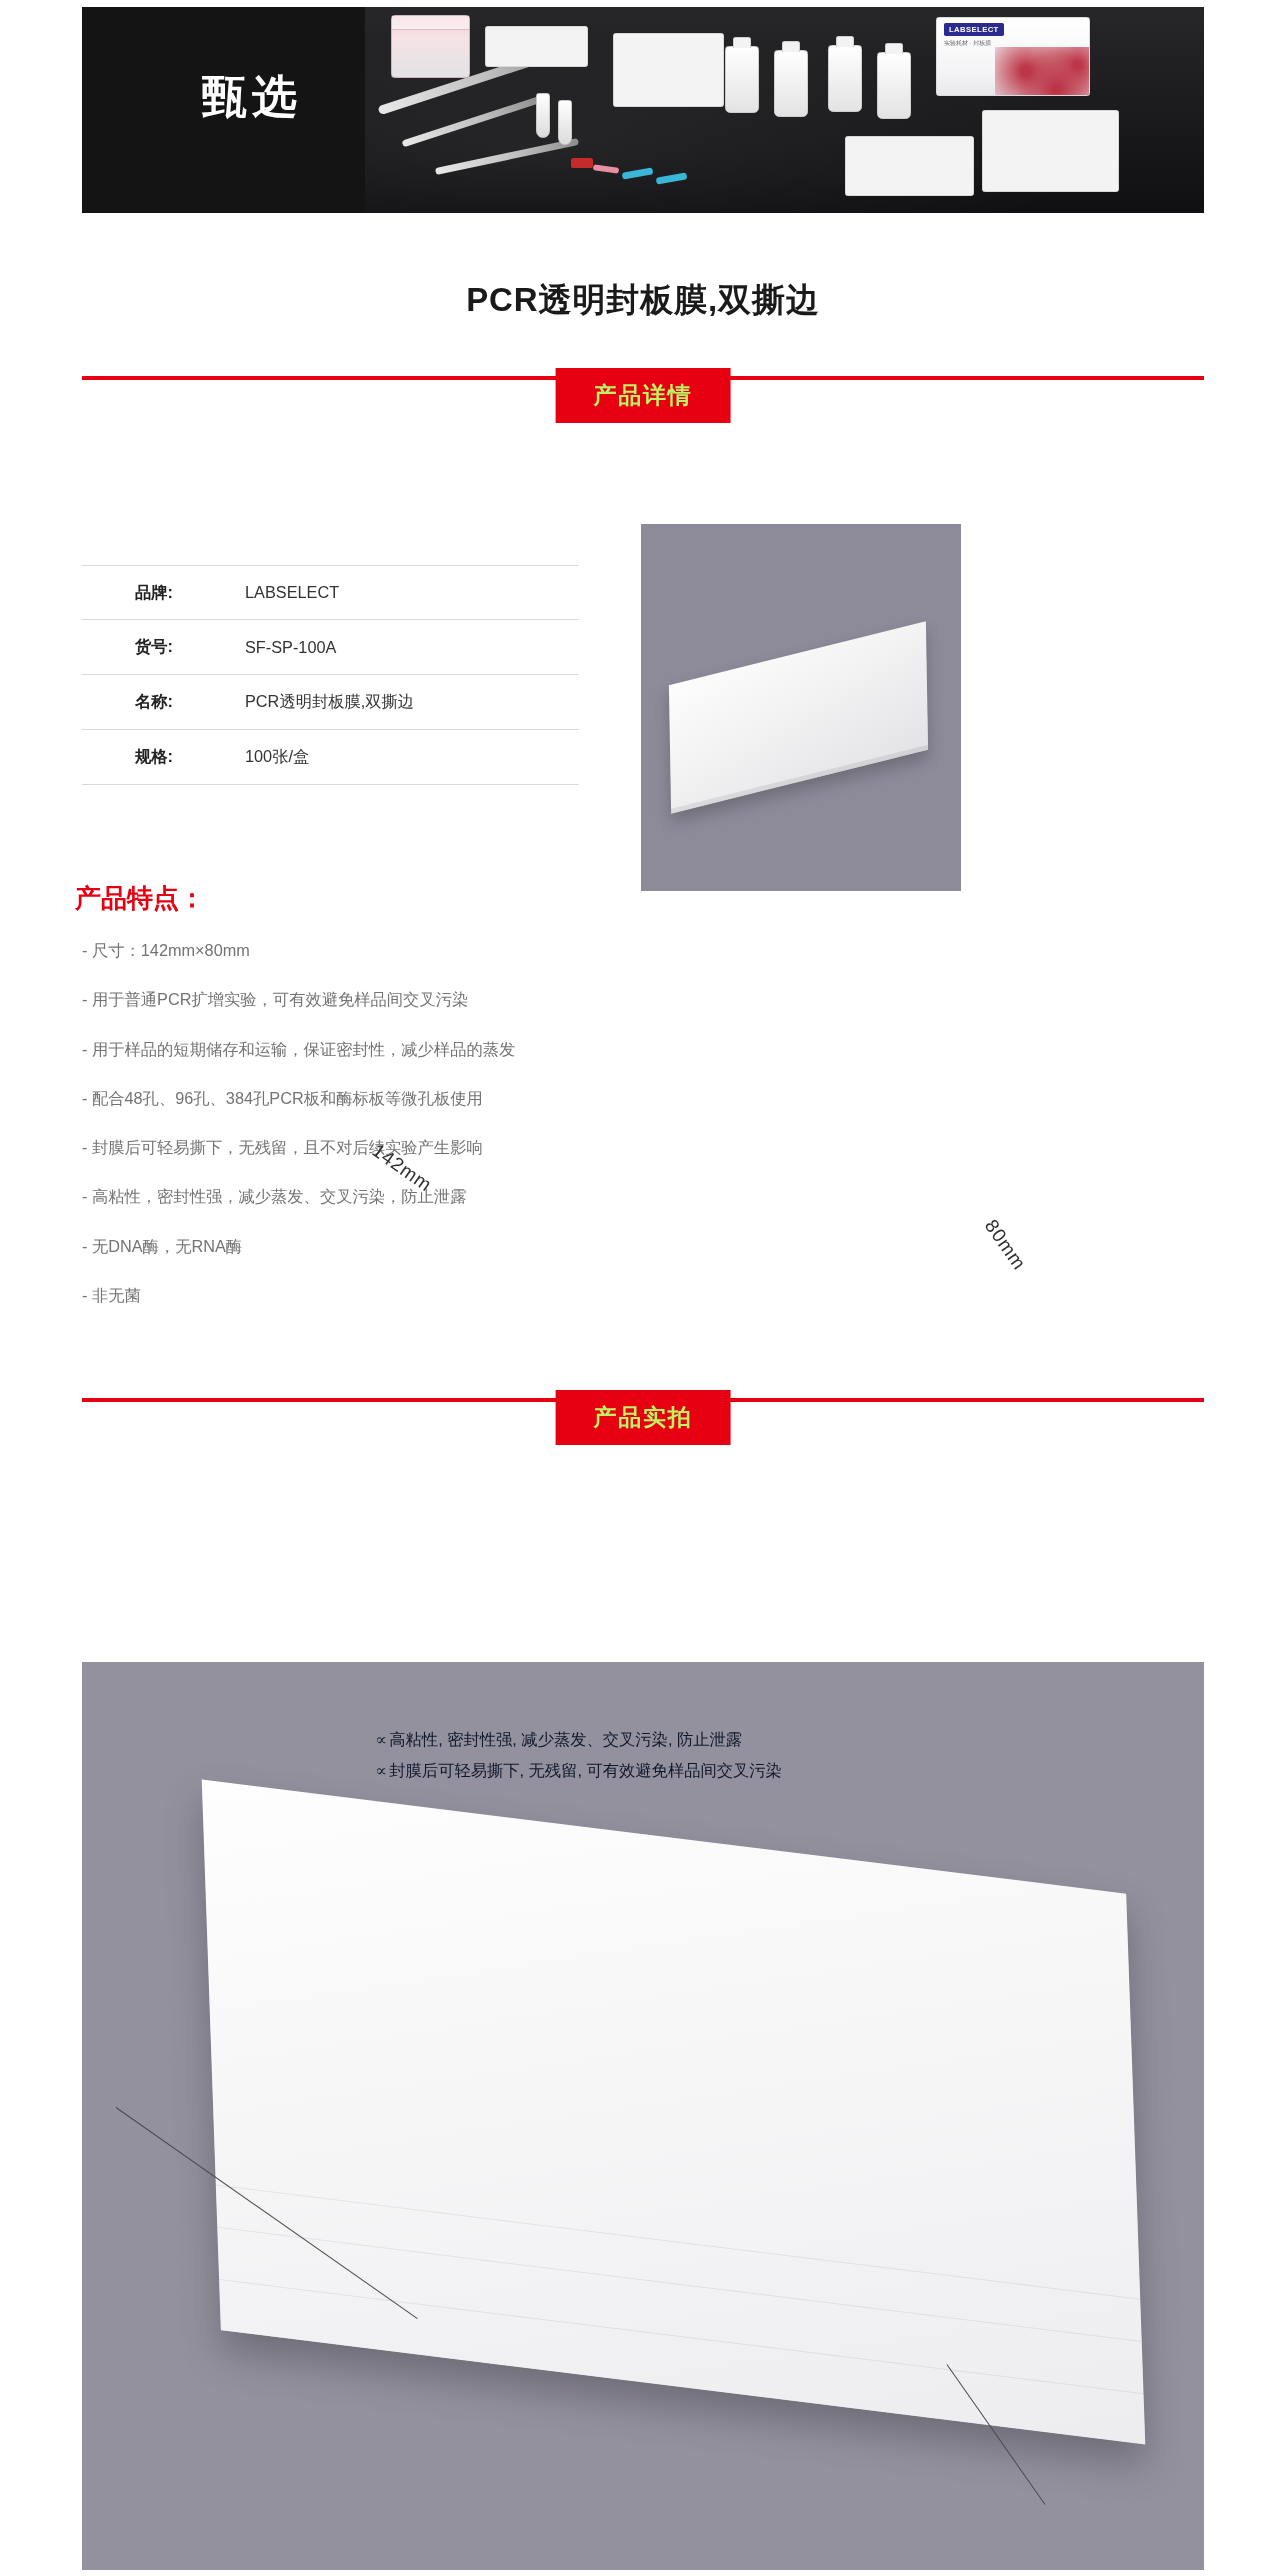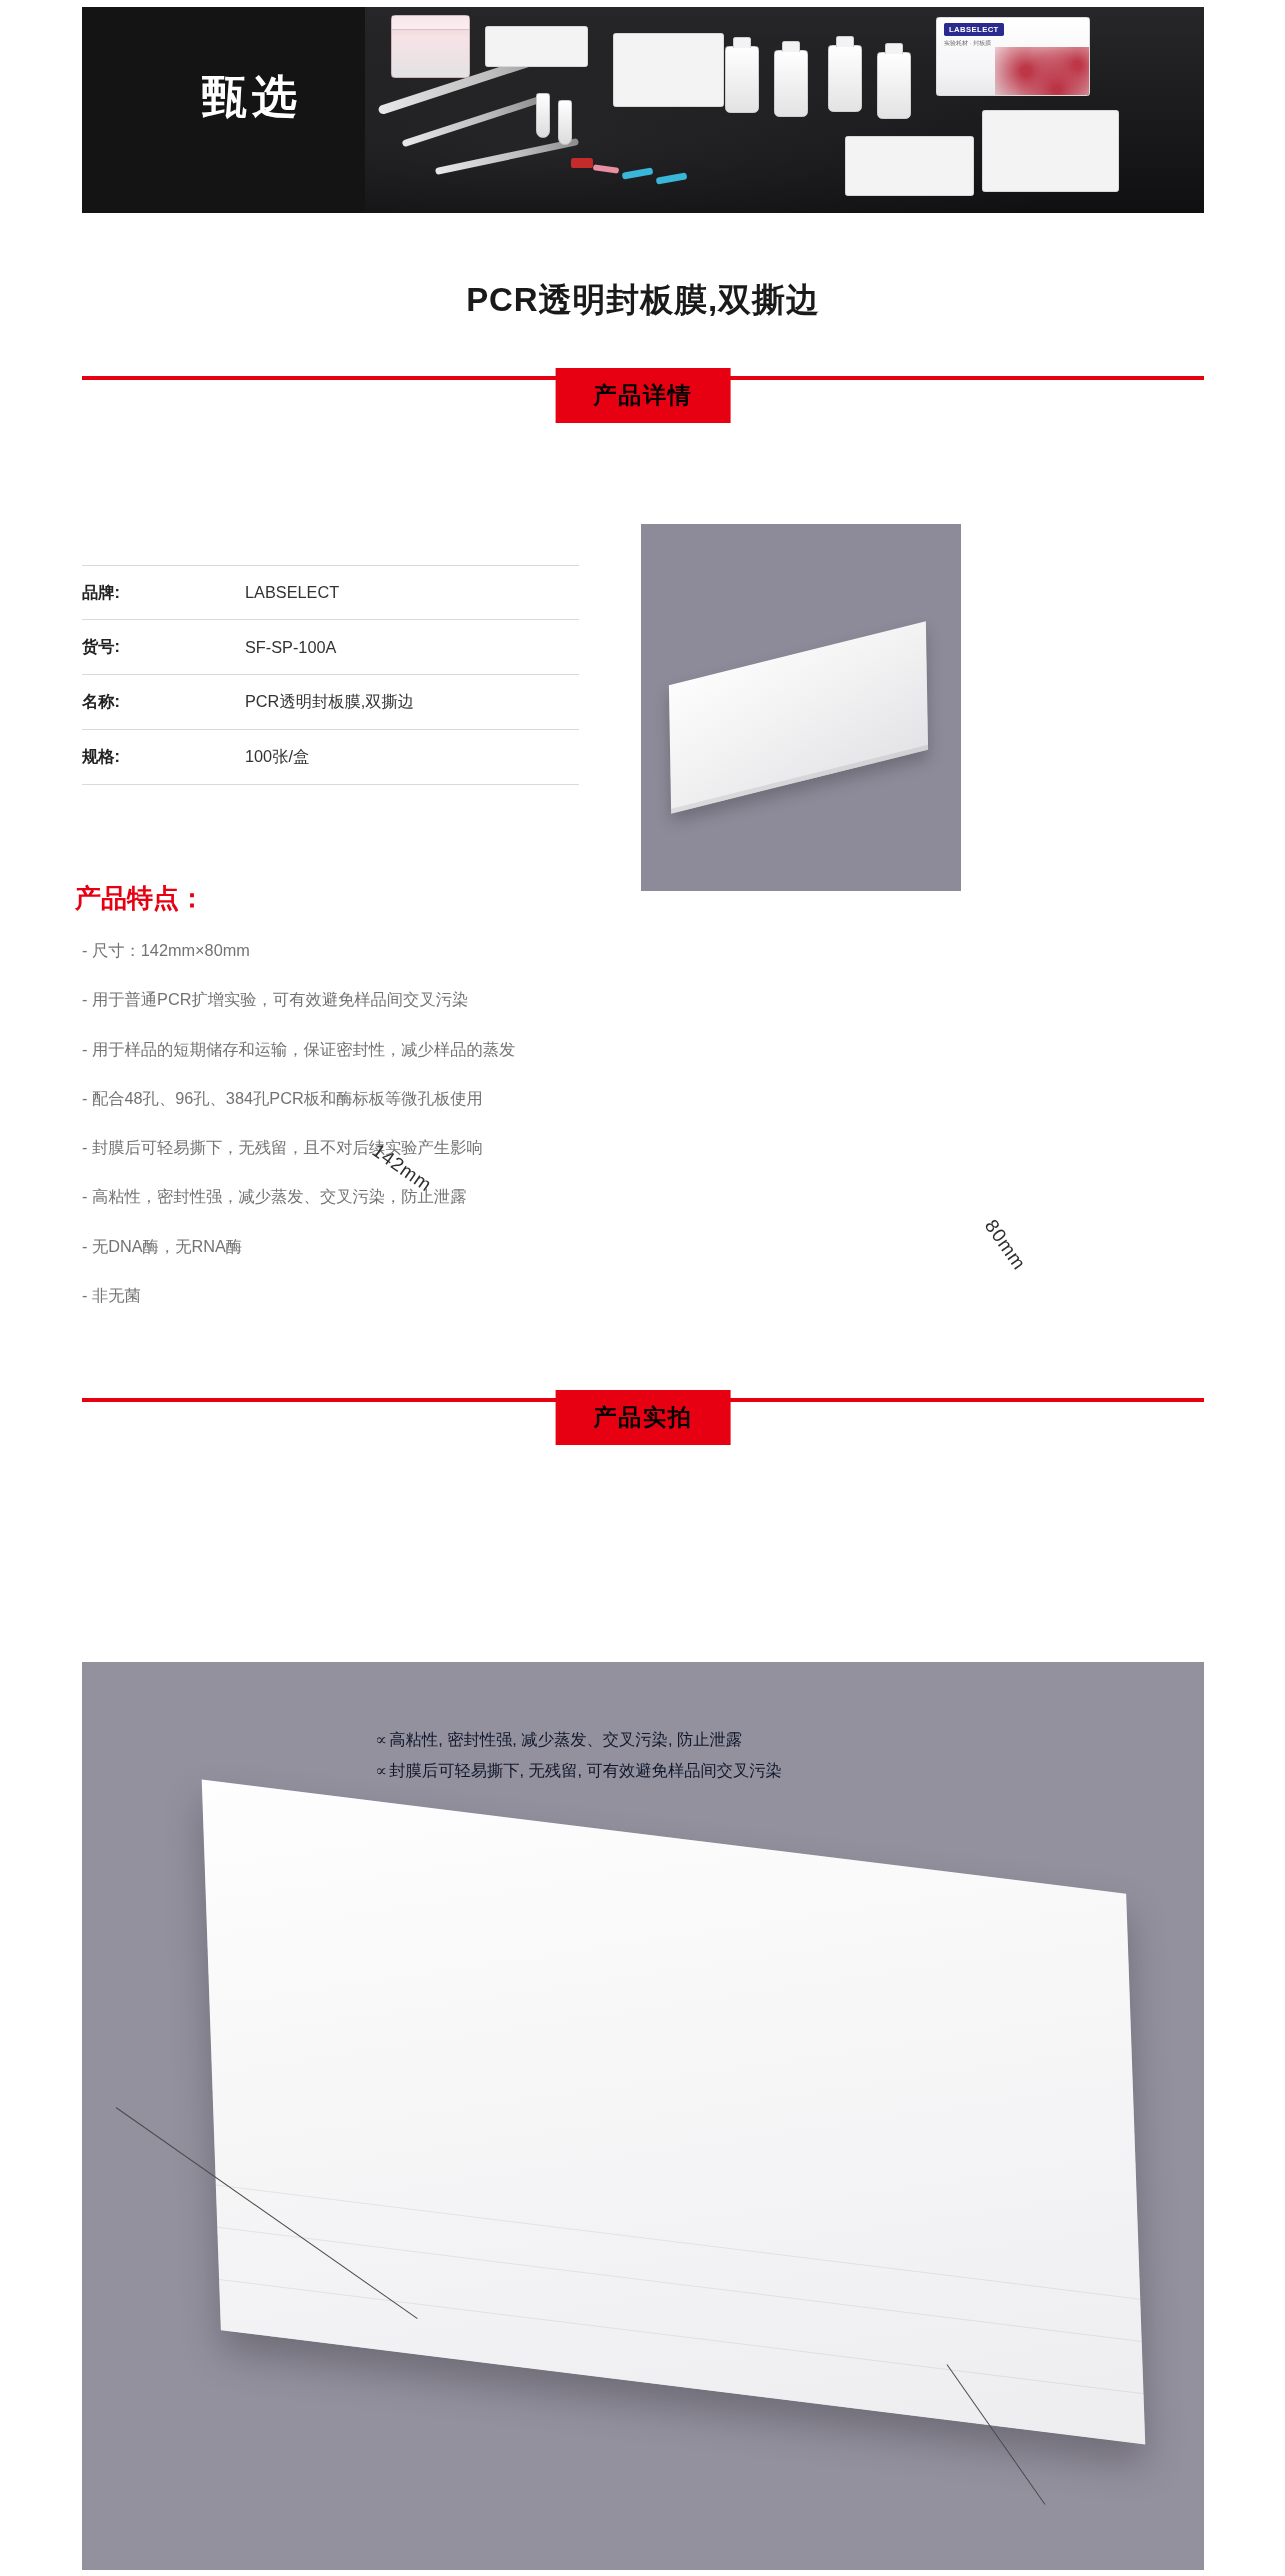--- a/index.html
+++ b/index.html
@@ -148,21 +148,21 @@
     left: 0; right: 0; top: 7.7px;
     height: 4.3px;
     background: #e60012;
   }
   .section-head .badge {
     position: absolute;
     left: 50%;
     transform: translateX(-50%);
     top: 0;
     background: #e60012;
-    color: #000000;
+    color: #bef264;
     font-size: 23px;
     font-weight: bold;
     padding: 12px 38px;
     letter-spacing: 1.7px;
     white-space: nowrap;
     text-align: center;
   }
 
   
   .spec-table {
@@ -173,21 +173,21 @@
   }
   .spec-row {
     display: flex;
     align-items: center;
     height: 55px;
     border-bottom: 0.9px solid #d9d9d9;
   }
   .spec-row:first-child { border-top: 0.9px solid #d9d9d9; }
   .spec-label {
     width: 163px;
-    text-align: left;
+    text-align: center;
     padding-right: 19px;
     font-size: 16.3px;
     color: #222222;
     font-weight: bold;
   }
   .spec-value {
     font-size: 16.3px;
     color: #333333;
   }
 

